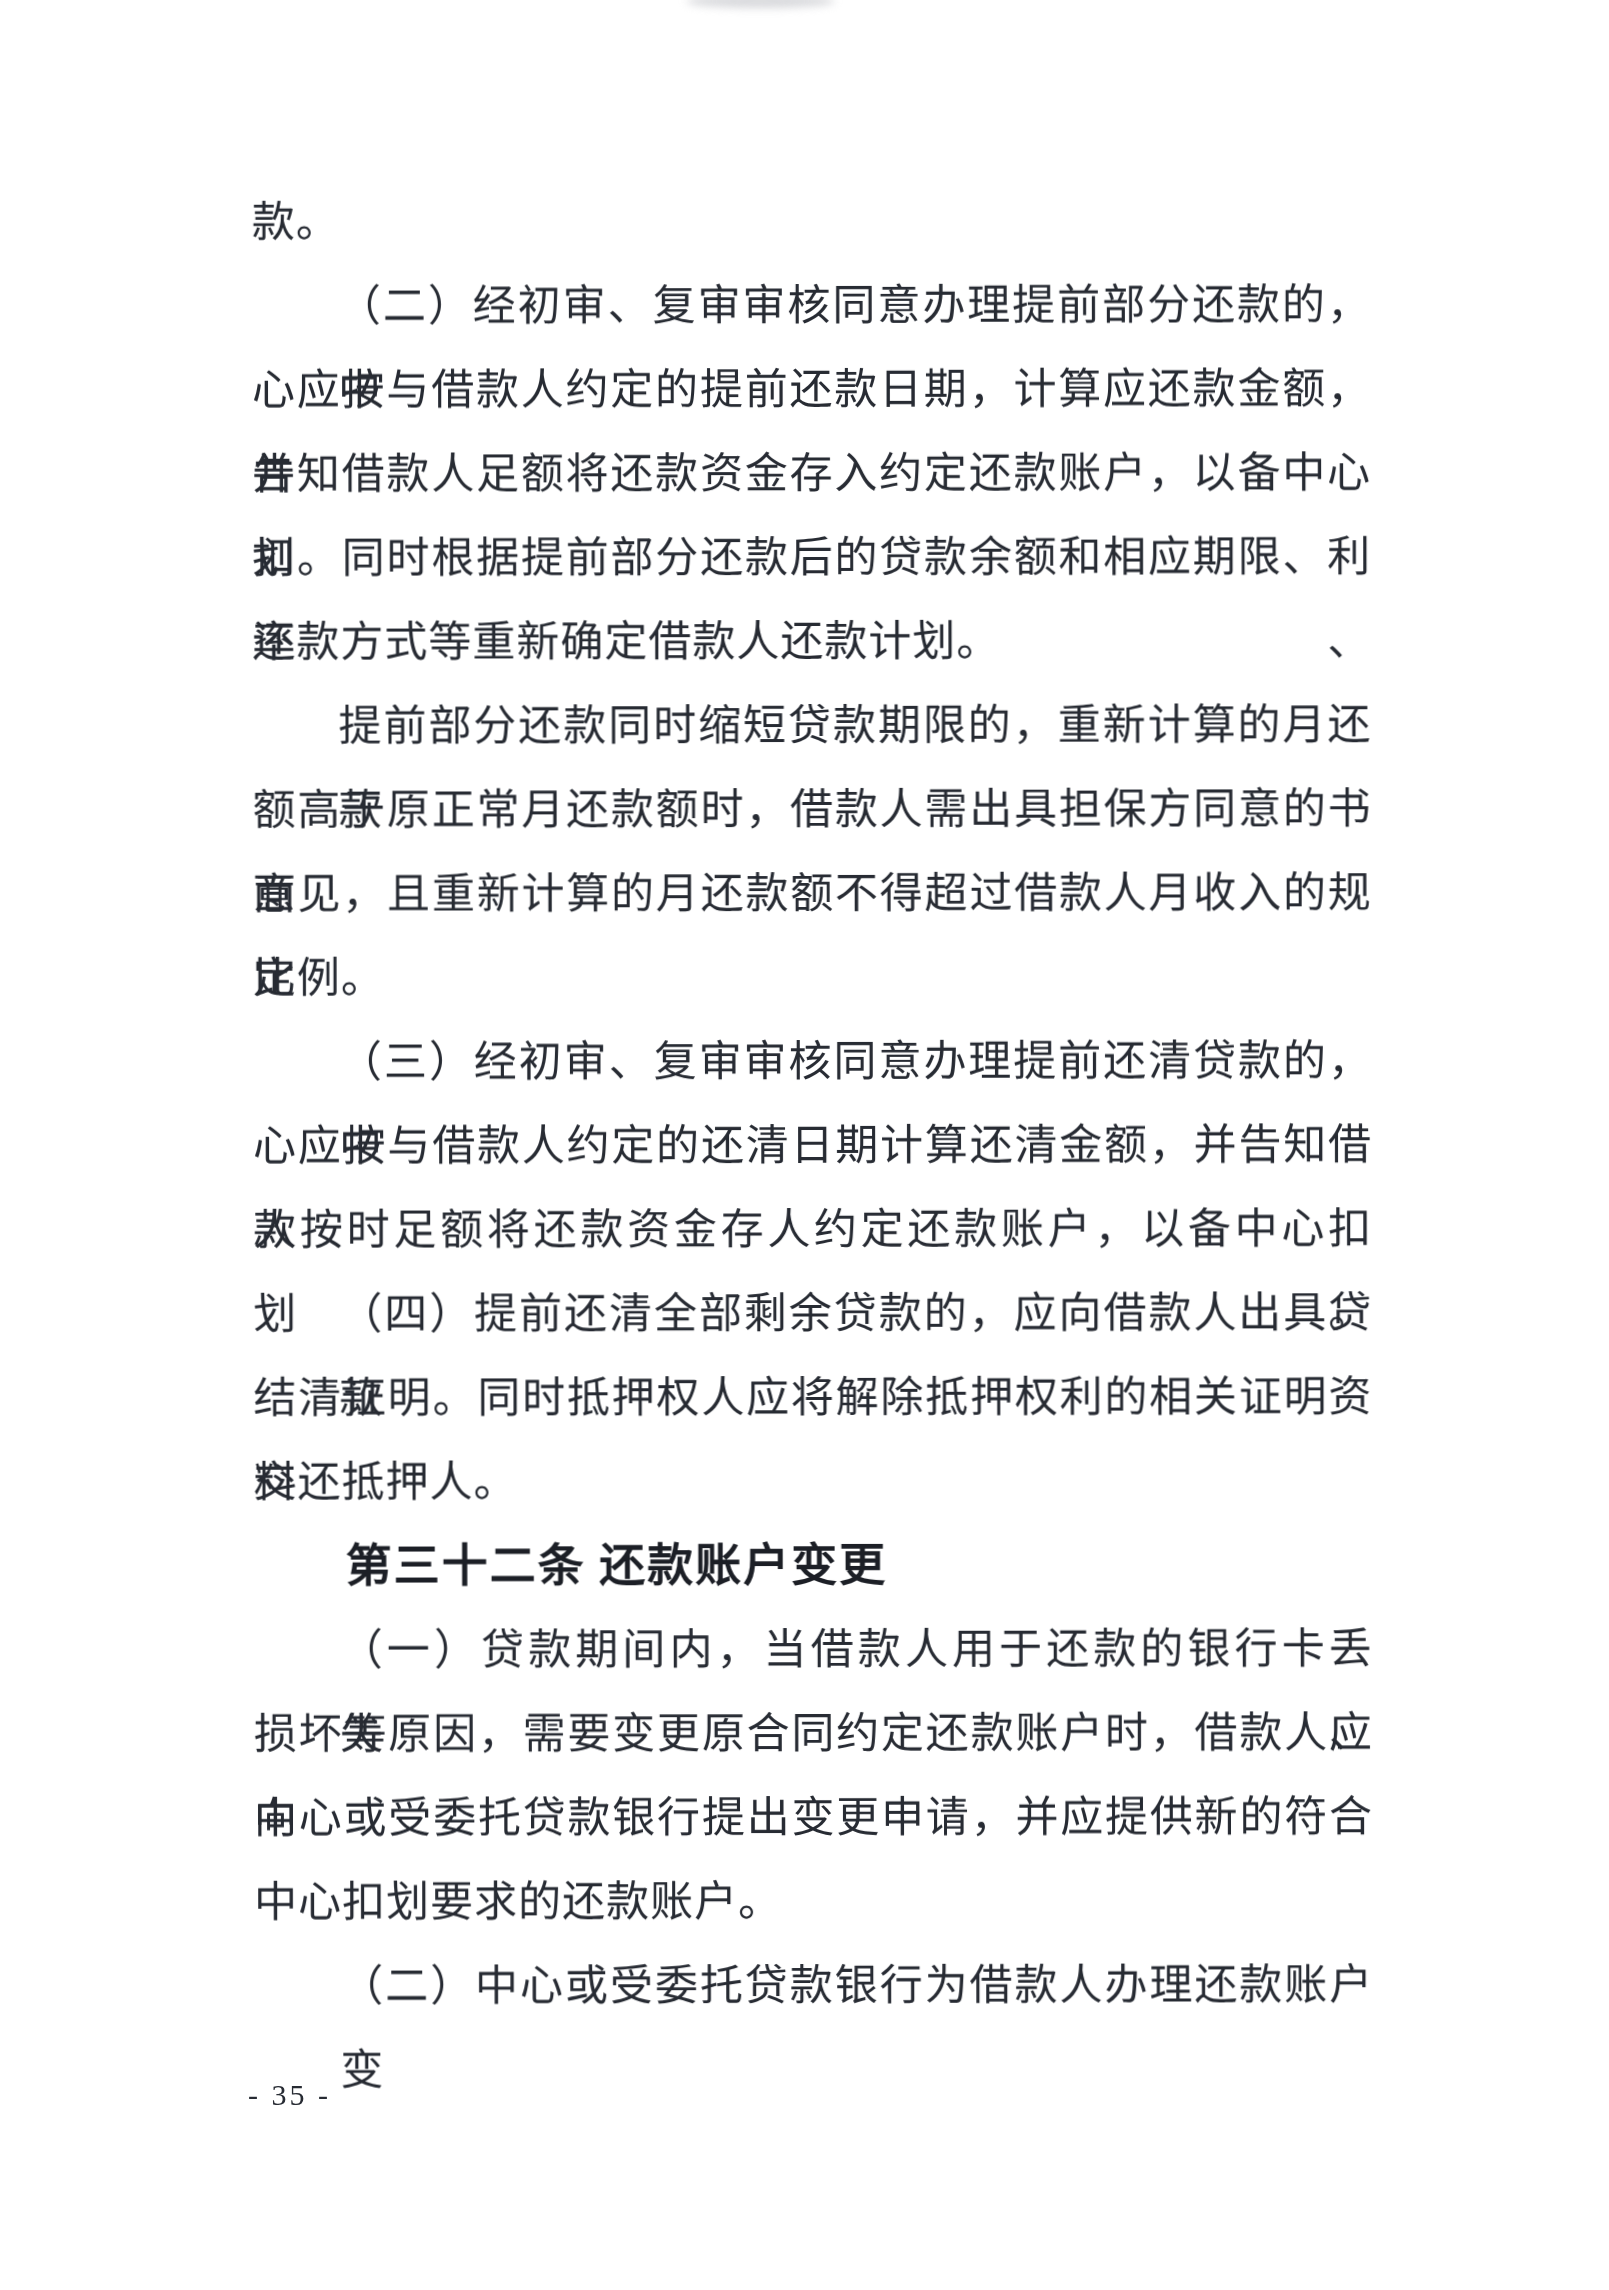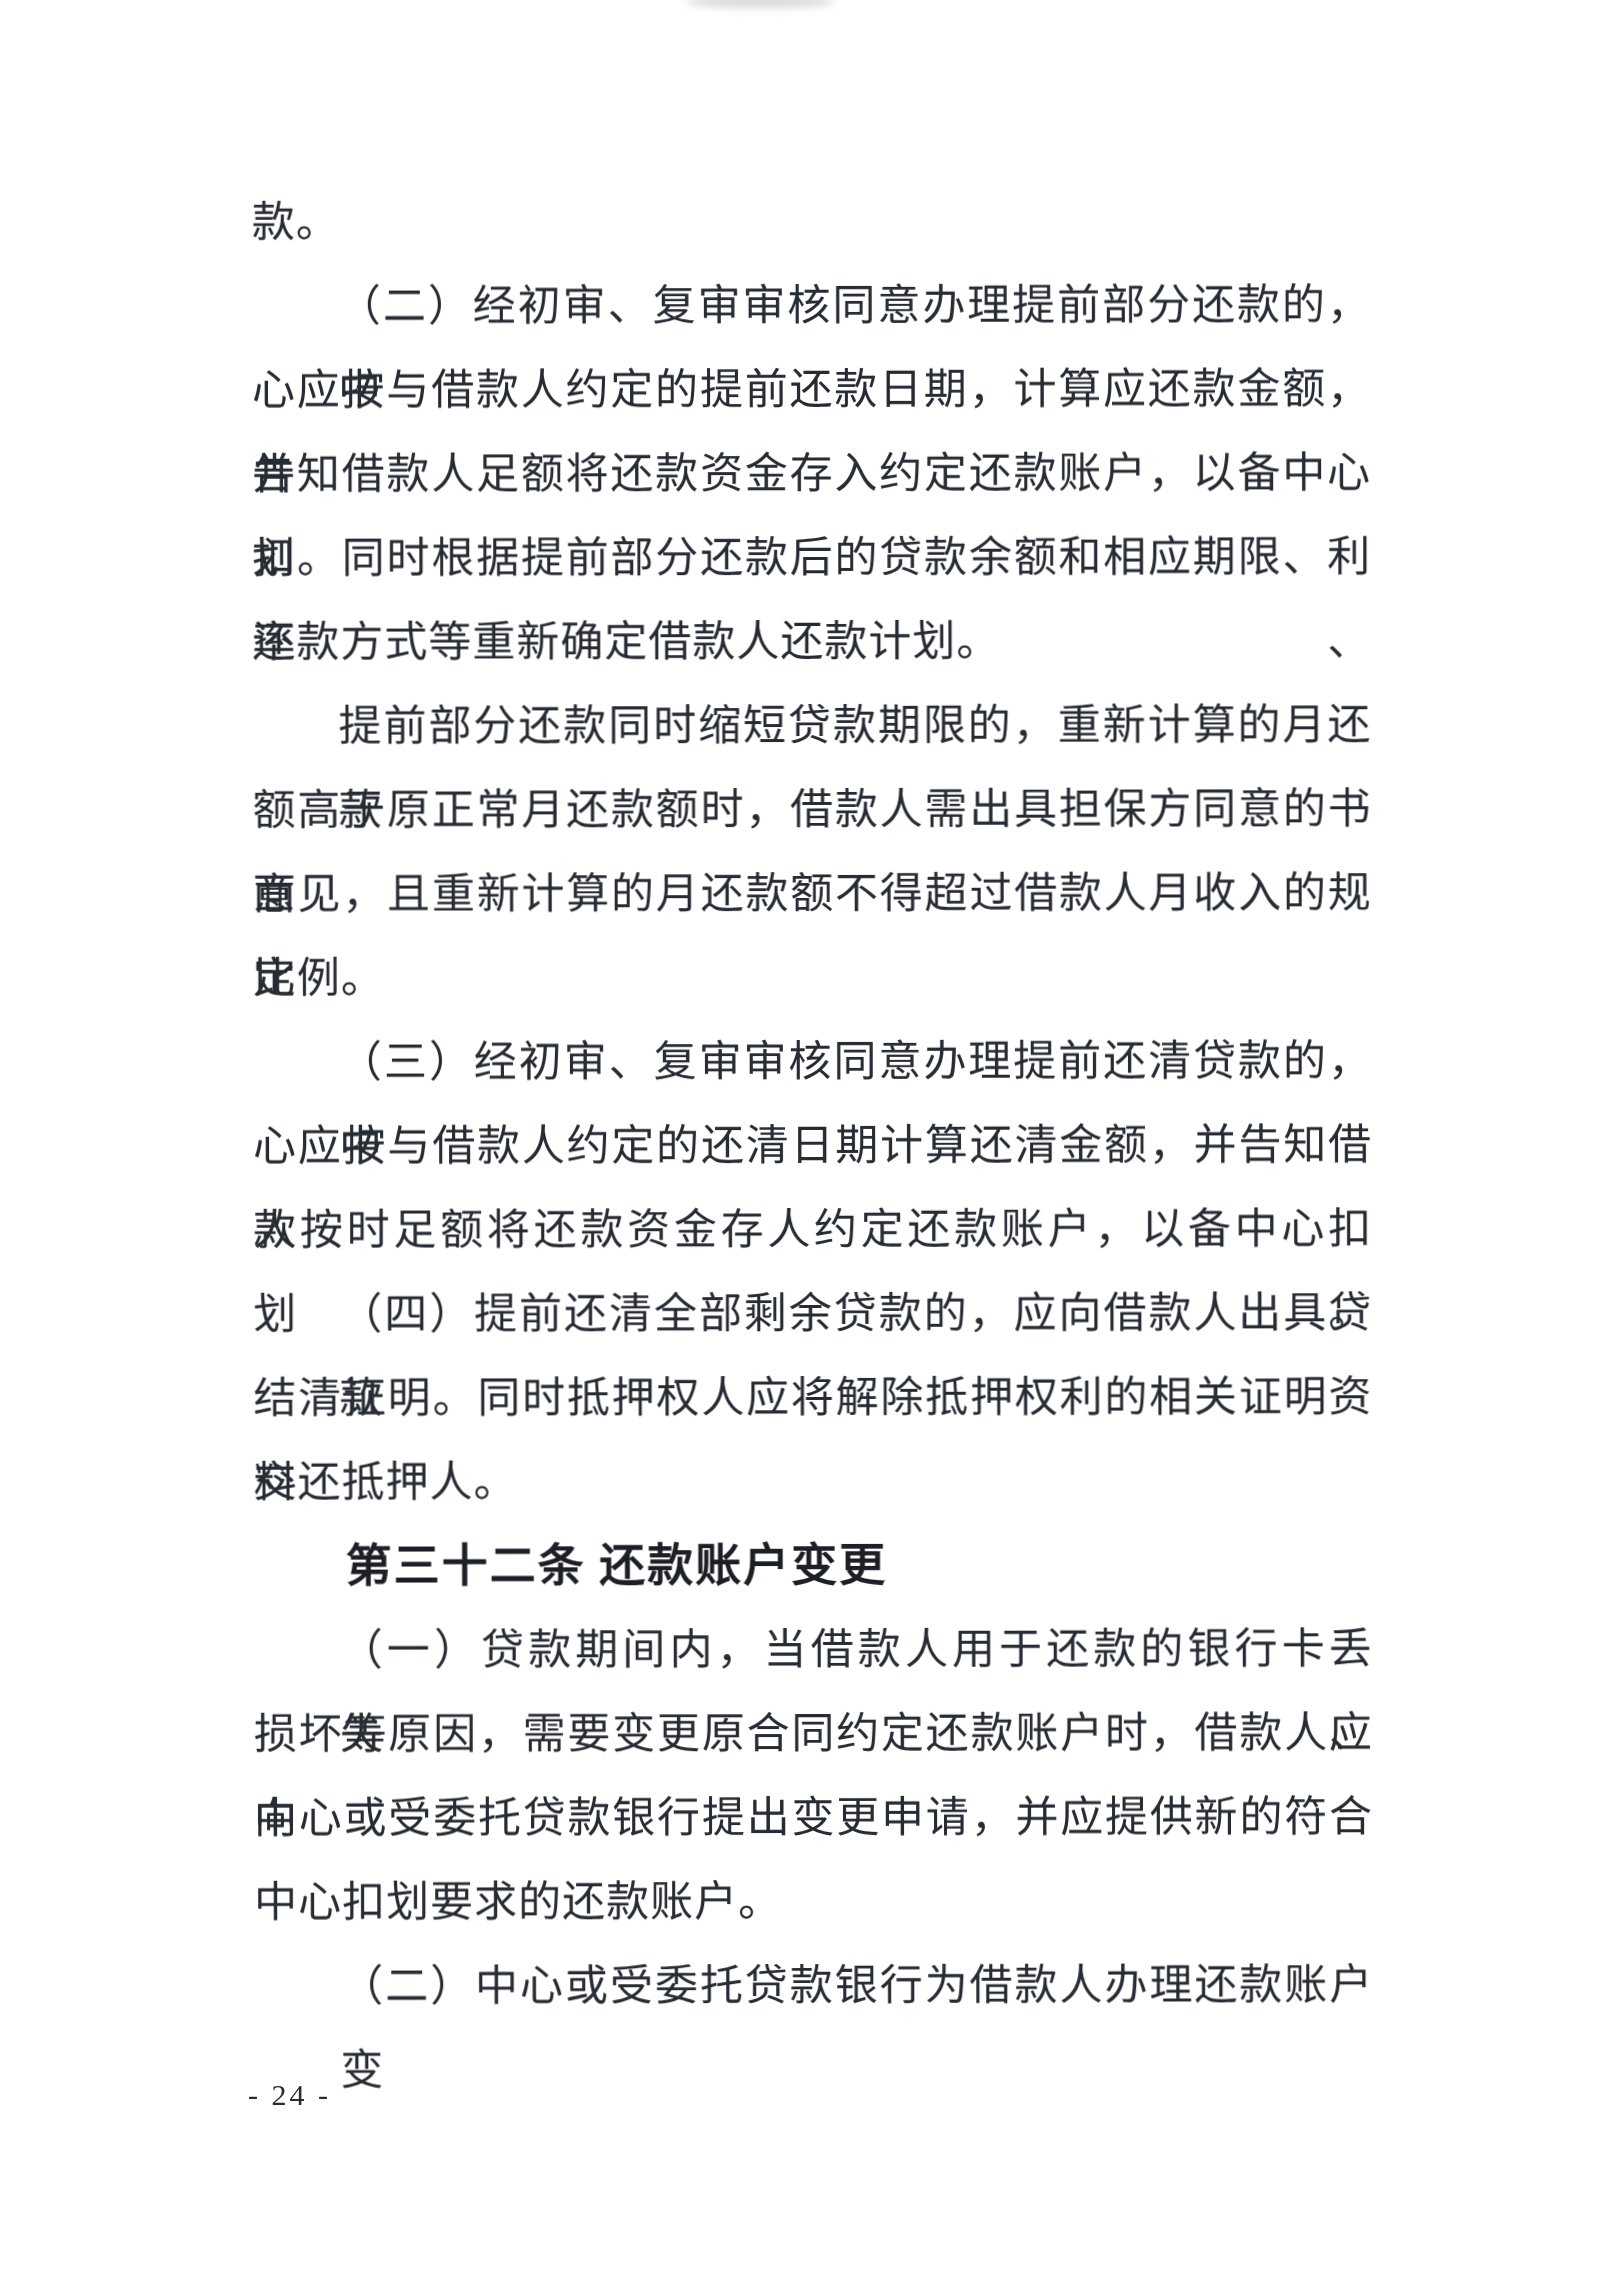--- a/index.html
+++ b/index.html
@@ -90,15 +90,15 @@
       <div class="line indent justify">（四）提前还清全部剩余贷款的，应向借款人出具贷款</div>
       <div class="line justify">结清证明。同时抵押权人应将解除抵押权利的相关证明资料</div>
       <div class="line">交还抵押人。</div>
       <div class="line indent bold">第三十二条 还款账户变更</div>
       <div class="line indent justify">（一）贷款期间内，当借款人用于还款的银行卡丢失、</div>
       <div class="line justify">损坏等原因，需要变更原合同约定还款账户时，借款人应向</div>
       <div class="line justify">中心或受委托贷款银行提出变更申请，并应提供新的符合</div>
       <div class="line">中心扣划要求的还款账户。</div>
       <div class="line indent justify">（二）中心或受委托贷款银行为借款人办理还款账户变</div>
     </div>
-  <div class="pagenum">- 24 -</div>
+  <div class="pagenum">- 35 -</div>
 </div>
 
 
 </body></html>

